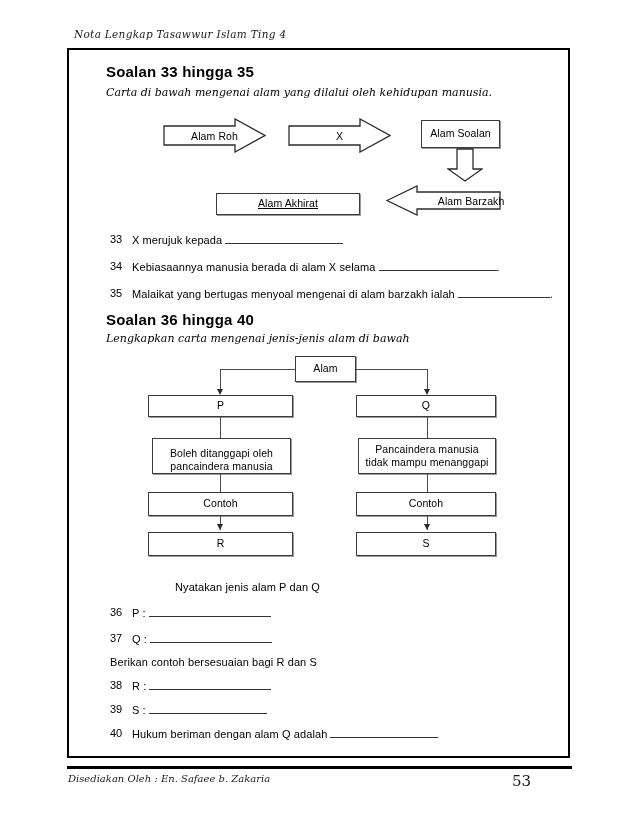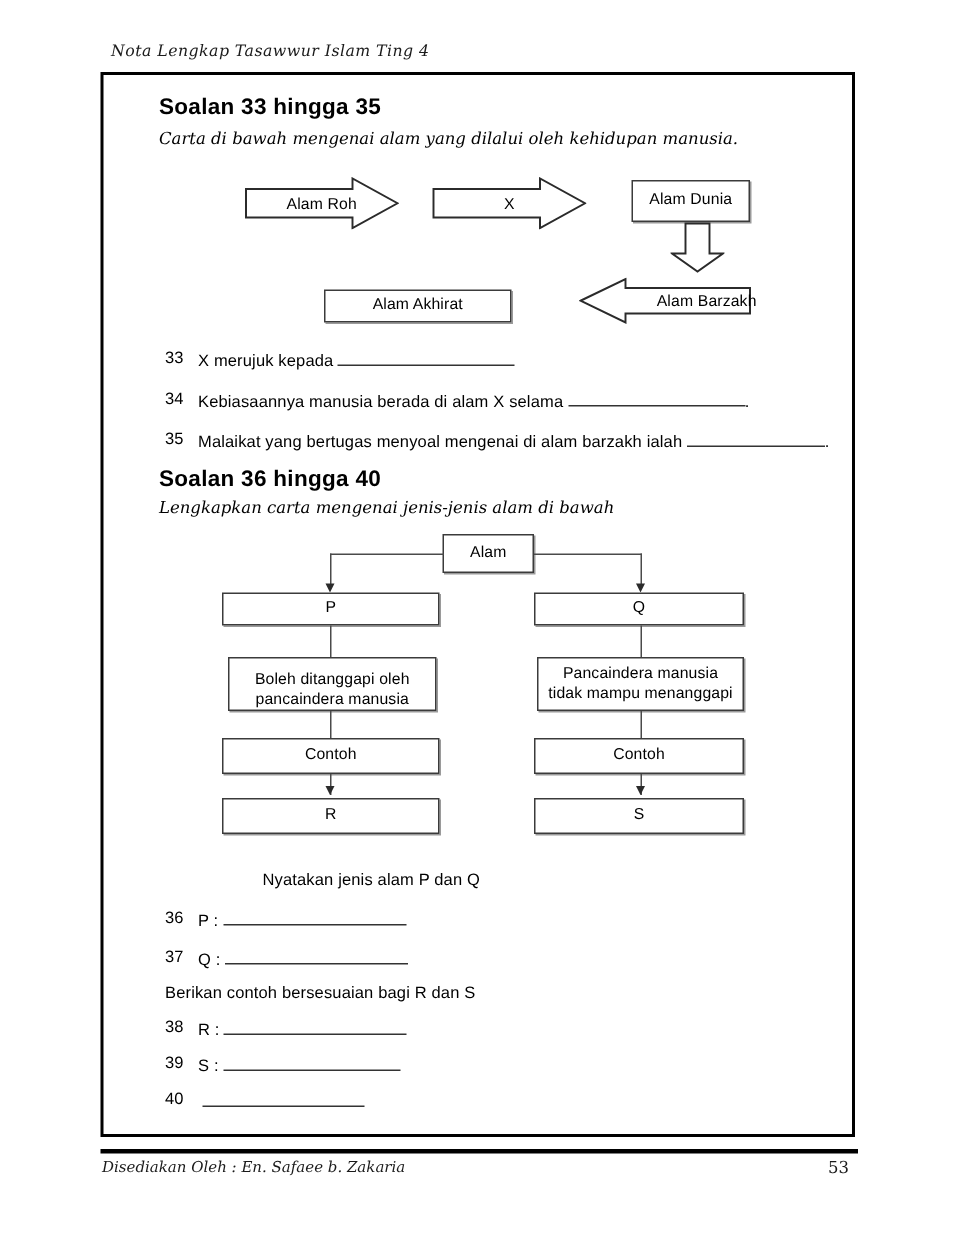--- a/index.html
+++ b/index.html
@@ -41,24 +41,24 @@
     left: 68px;
     top: 773px;
     font-family: "DejaVu Serif", serif;
     font-style: italic;
     font-size: 10px;
     color: #1a1a1a;
     white-space: nowrap;
   }
   .page-number {
     position: absolute;
-    left: 552px;
+    left: 512px;
     top: 772px;
     font-family: "DejaVu Serif", serif;
-    font-size: 11px;
+    font-size: 15px;
     color: #1a1a1a;
   }
 
   
   .page-frame {
     position: absolute;
     left: 67px;
     top: 48px;
     width: 503px;
     height: 710px;
@@ -178,30 +178,30 @@
 </div>
 
 <div class="block-arrow" style="left:288px; top:118px; width:103px; height:35px;">
   <svg width="103" height="35" viewBox="0 0 103 35">
     <polygon points="1,8 72,8 72,1 102,17.5 72,34 72,27 1,27" fill="#ffffff" stroke="#2b2b2b" stroke-width="1.3"></polygon>
   </svg>
   <span class="ba-label center-left">X</span>
 </div>
 
 <div class="box shadow" style="left:421px; top:120px; width:79px; height:28px;">
-  <span>Alam Dunia</span>
+  <span>Alam Soalan</span>
 </div>
 
 <div class="block-arrow" style="left:447px; top:148px; width:36px; height:34px;">
   <svg width="36" height="34" viewBox="0 0 36 34">
     <polygon points="10,1 26,1 26,21 35,21 18,33 1,21 10,21" fill="#ffffff" stroke="#2b2b2b" stroke-width="1.3"></polygon>
   </svg>
 </div>
 
-<div class="box shadow" style="left:216px; top:193px; width:125px; height:22px;">
+<div class="box shadow" style="left:216px; top:193px; width:144px; height:22px;text-decoration:underline;">
   <span>Alam Akhirat</span>
 </div>
 
 <div class="block-arrow" style="left:386px; top:185px; width:115px; height:31px;">
   <svg width="115" height="31" viewBox="0 0 115 31">
     <polygon points="1,15.5 31,1 31,7 114,7 114,24 31,24 31,30" fill="#ffffff" stroke="#2b2b2b" stroke-width="1.3"></polygon>
   </svg>
   <span class="ba-label center-right">Alam Barzakh</span>
 </div>
 
@@ -296,18 +296,18 @@
   <span>R :</span><span class="blank" style="width:122px;"></span>
 </div>
 
 <div class="qnum" style="left:110px; top:703px;">39</div>
 <div class="qrow" style="left:132px; top:703px;">
   <span>S :</span><span class="blank" style="width:118px;"></span>
 </div>
 
 <div class="qnum" style="left:110px; top:727px;">40</div>
 <div class="qrow" style="left:132px; top:727px;">
-  <span class="blank" style="width:108px;"></span>
+  <span>Hukum beriman dengan alam Q adalah</span><span class="blank" style="width:108px;"></span>
 </div>
 
 <div class="foot-rule"></div>
 <div class="running-foot">Disediakan Oleh : En. Safaee b. Zakaria</div>
 <div class="page-number">53</div>
 
 </body></html>

